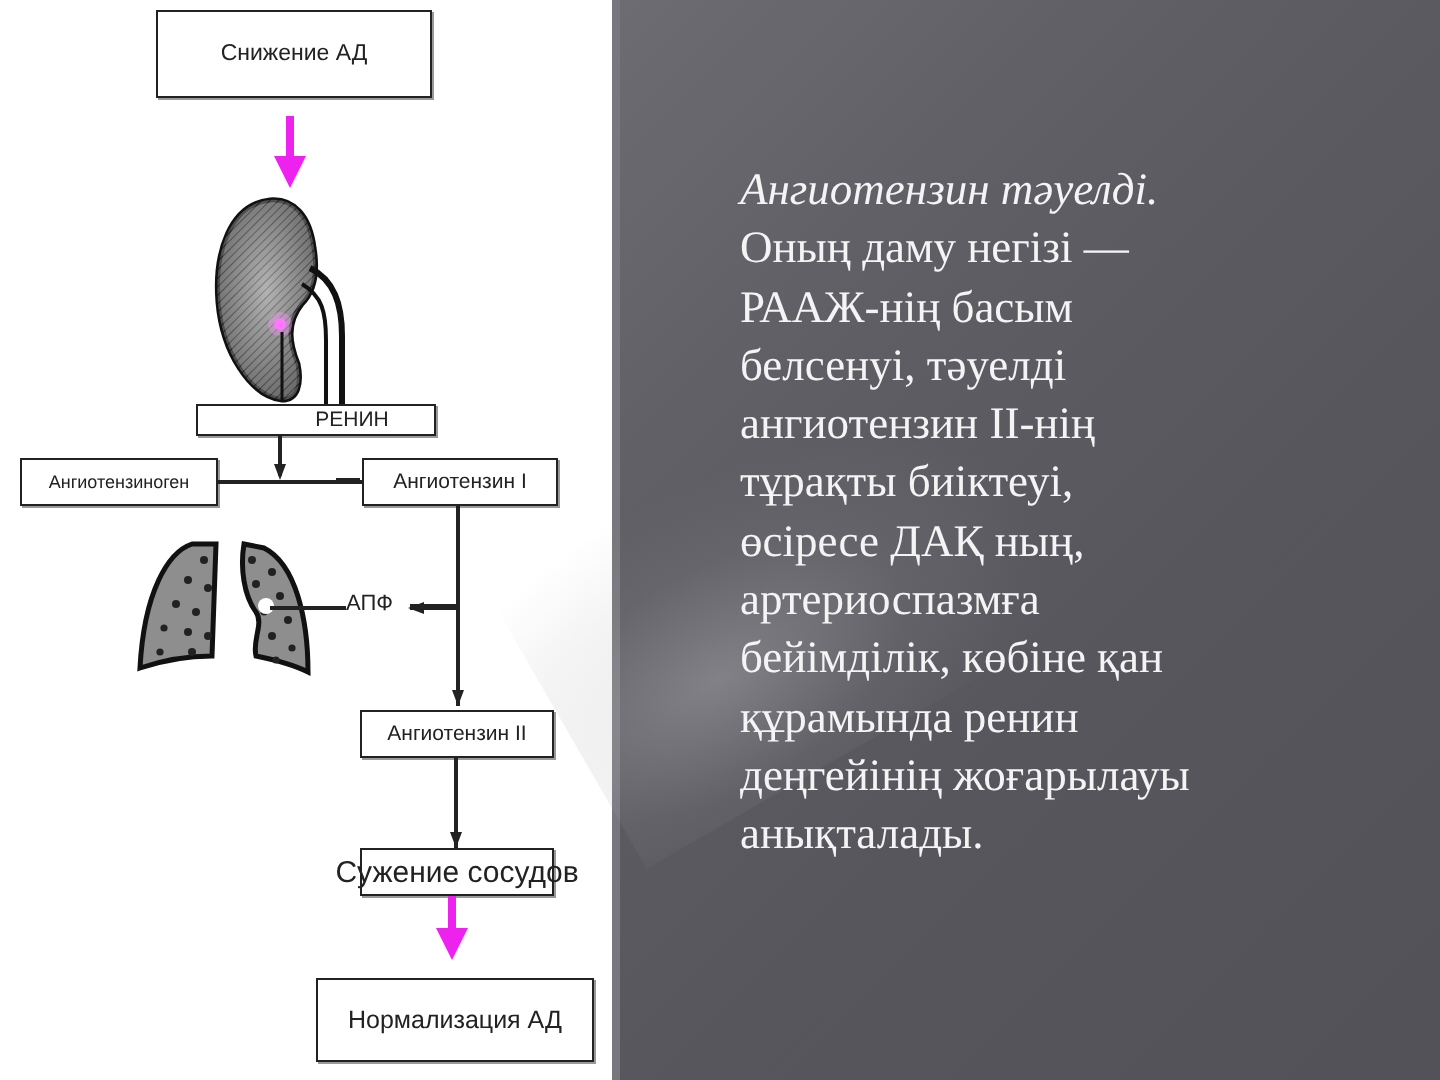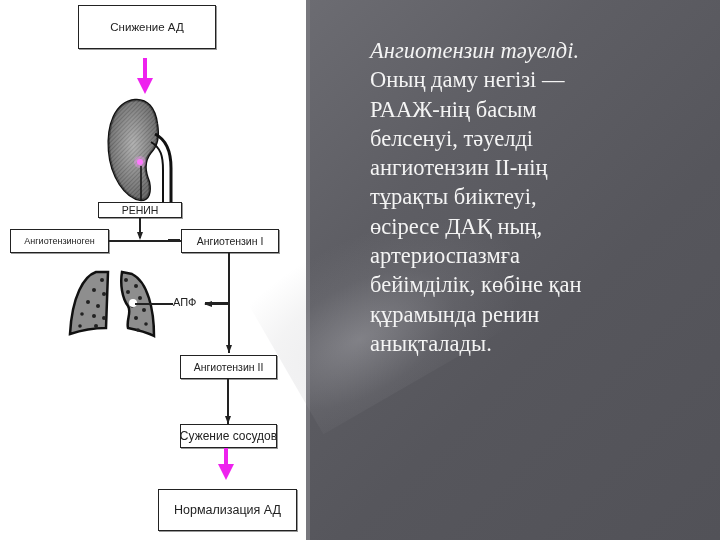--- a/index.html
+++ b/index.html
@@ -7,21 +7,21 @@
   .left { position:absolute; left:0; top:0; width:306px; height:540px; background:#ffffff;text-decoration:underline; }
   .right { position:absolute; left:306px; top:0; width:414px; height:540px;
     background: linear-gradient(135deg, #6c6c72 0%, #5e5e64 30%, #56565c 60%, #525258 100%); }
   .right::before { content:""; position:absolute; left:0; top:0; width:4px; height:540px; background:#77777d; }
   .streak { position:absolute; left:-40px; top:220px; width:260px; height:160px;
     background: radial-gradient(ellipse at 30% 60%, rgba(200,200,205,0.35) 0%, rgba(160,160,165,0.12) 40%, rgba(0,0,0,0) 70%);
     transform: rotate(-30deg); pointer-events:none; }
   .text-block { position:absolute; left:370px; top:36px; width:340px; color:#f4f4f4;
     font-family:"Liberation Serif", "DejaVu Serif", serif; font-size:22.5px; line-height:29.3px; }
   .text-block .line { display:block; white-space:nowrap; }
-  .text-block .italic { font-style:italic; }
+  .text-block .italic { font-style:italic;margin-top:44px; }
 
   .box { position:absolute; border:1.5px solid #222; background:#fff; color:#222; font-size:11px;
     display:flex; align-items:center; justify-content:center; white-space:nowrap; box-shadow:1px 1px 0 #999; }
   .vline { position:absolute; width:1.5px; background:#222; }
   .hline { position:absolute; height:1.5px; background:#222; }
   .arrowhead-dark { position:absolute; width:0; height:0; border-left:3px solid transparent; border-right:3px solid transparent; border-top:8px solid #222; }
   .arrowhead-left { position:absolute; width:0; height:0; border-top:3px solid transparent; border-bottom:3px solid transparent; border-right:8px solid #222; }
   .magenta-shaft { position:absolute; width:4px; background:#ee22ee; }
   .magenta-head { position:absolute; width:0; height:0; border-left:8px solid transparent; border-right:8px solid transparent; border-top:16px solid #ee22ee; }
   .label { position:absolute; font-size:11px; color:#222; white-space:nowrap; }
@@ -49,21 +49,21 @@
     </defs>
     <path d="M30 4 C10 6, 2 30, 4 55 C6 80, 20 102, 36 104 C44 104, 46 96, 44 86 C40 76, 38 66, 46 56 C52 50, 54 40, 52 28 C50 12, 42 3, 30 4 Z" fill="url(#kg)" stroke="#111" stroke-width="2.5"></path>
     <path d="M30 4 C10 6, 2 30, 4 55 C6 80, 20 102, 36 104 C44 104, 46 96, 44 86 C40 76, 38 66, 46 56 C52 50, 54 40, 52 28 C50 12, 42 3, 30 4 Z" fill="url(#hatch)" opacity="0.45"></path>
     <path d="M50 38 C62 44, 66 56, 66 72 L66 108" fill="none" stroke="#111" stroke-width="3"></path>
     <path d="M46 46 C56 52, 58 60, 58 74 L58 108" fill="none" stroke="#111" stroke-width="2"></path>
     <circle cx="35" cy="66" r="3" fill="#ff66ff"></circle>
     <circle cx="35" cy="66" r="6" fill="#ff99ff" opacity="0.35"></circle>
     <line x1="36" y1="70" x2="36" y2="104" stroke="#111" stroke-width="1.5"></line>
   </svg>
 
-  <div class="box" style="left:98px; top:202px; width:82px; height:14px; font-size:10.5px;">РЕНИН</div>
+  <div class="box" style="left:98px; top:202px; width:82px; height:14px; font-size:10.5px;padding-left:36px;">РЕНИН</div>
 
   <div class="vline" style="left:139px; top:218px; height:20px;"></div>
   <div class="arrowhead-dark" style="left:137px; top:232px;"></div>
 
   <div class="box" style="left:10px; top:229px; width:97px; height:22px; font-size:9px;">Ангиотензиноген</div>
 
   <div class="hline" style="left:109px; top:240px; width:72px;"></div>
   <div style="position:absolute; left:168px; top:239px; width:12px; height:3px; background:#222;"></div>
 
   <div class="box" style="left:181px; top:229px; width:96px; height:22px; font-size:10.5px;">Ангиотензин I</div>
@@ -101,21 +101,21 @@
   <div class="hline" style="left:135px; top:303px; width:38px;"></div>
   <div class="label" style="left:173px; top:296px; font-size:11px;">АПФ</div>
   <div style="position:absolute; left:205px; top:302px; width:23px; height:3px; background:#222;"></div>
   <div class="arrowhead-left" style="left:204px; top:301px;"></div>
 
   <div class="box" style="left:180px; top:355px; width:95px; height:22px; font-size:10.5px;">Ангиотензин II</div>
 
   <div class="vline" style="left:227px; top:379px; height:45px;"></div>
   <div class="arrowhead-dark" style="left:225px; top:416px;"></div>
 
-  <div class="box" style="left:180px; top:424px; width:95px; height:22px; font-size:12px;">Сужение сосудов</div>
+  <div class="box" style="left:180px; top:424px; width:95px; height:22px; font-size:15px;">Сужение сосудов</div>
 
   <div class="magenta-shaft" style="left:224px; top:448px; height:18px;"></div>
   <div class="magenta-head" style="left:218px; top:464px;"></div>
 
   <div class="box" style="left:158px; top:489px; width:137px; height:40px; font-size:12.5px;">Нормализация АД</div>
 </div>
 
 <div class="right">
   <div class="streak"></div>
 </div>
@@ -124,14 +124,15 @@
   <span class="line italic">Ангиотензин тәуелді.</span>
   <span class="line">Оның даму негізі —</span>
   <span class="line">РААЖ-нің басым</span>
   <span class="line">белсенуі, тәуелді</span>
   <span class="line">ангиотензин II-нің</span>
   <span class="line">тұрақты биіктеуі,</span>
   <span class="line">өсіресе ДАҚ ның,</span>
   <span class="line">артериоспазмға</span>
   <span class="line">бейімділік, көбіне қан</span>
   <span class="line">құрамында ренин</span>
+  <span class="line">деңгейінің жоғарылауы</span>
   <span class="line">анықталады.</span>
 </div>
 
 </body></html>

